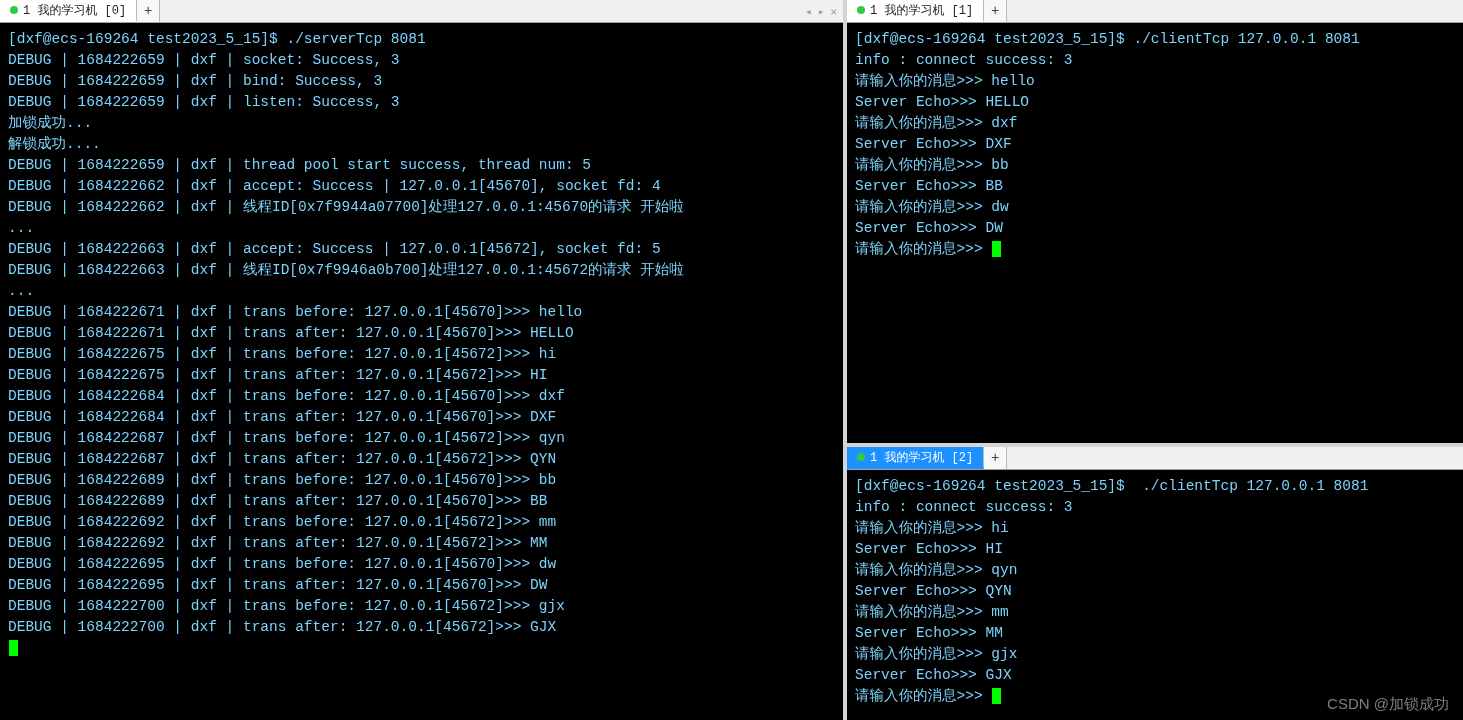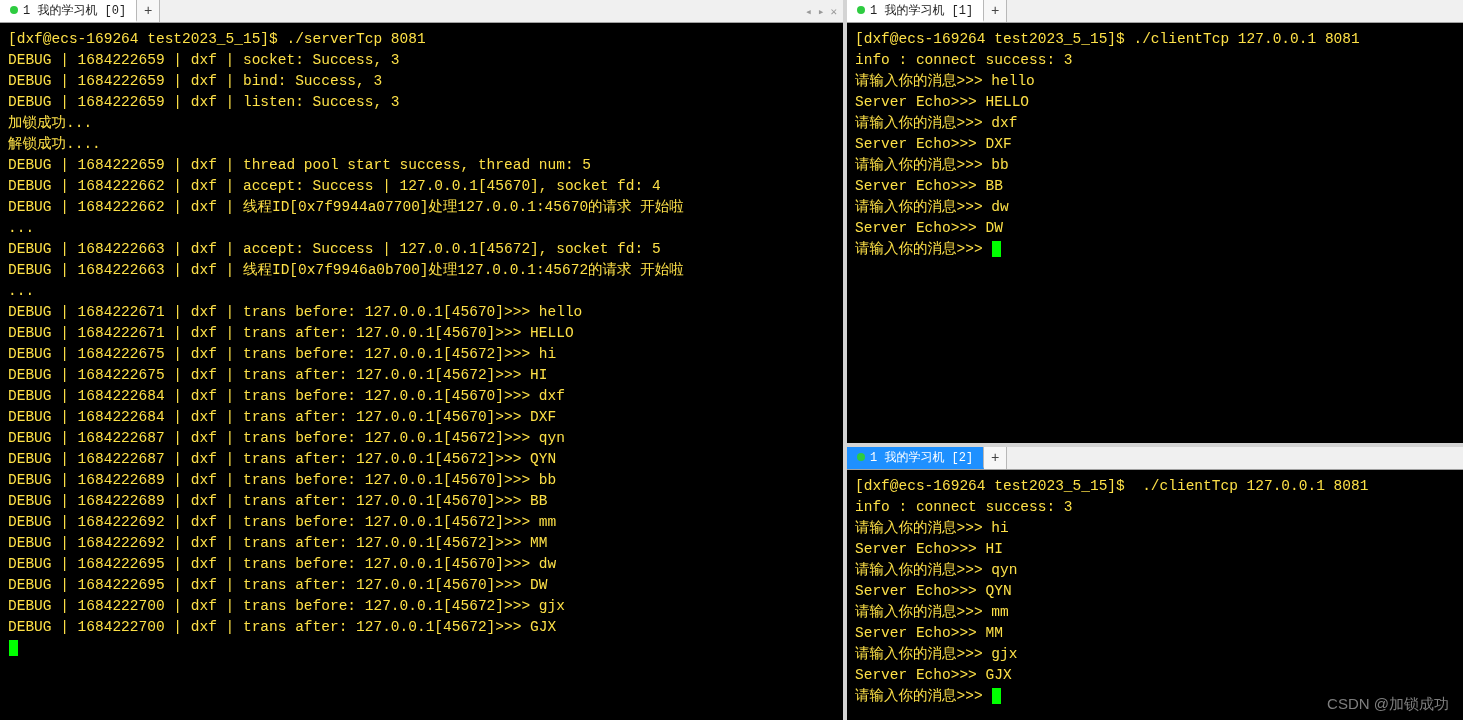--- a/index.html
+++ b/index.html
@@ -11,21 +11,21 @@
   .pane.top-right{height:443px;border-bottom:4px solid #d4d4d4;}
   .pane.bottom-right{flex:1;border-radius:27px;}
   .tabbar{height:22px;background:#f0f0f0;display:flex;align-items:stretch;border-bottom:1px solid #a0a0a0;position:relative;}
   .tab{display:flex;align-items:center;padding:0 10px;font-size:12px;border-right:1px solid #b8b8b8;border-bottom:2px solid transparent;cursor:pointer;gap:5px;color:#222;}
   .tab.active{background:#fff;}
   .tab.active.blue{background:#1e90ff;color:#fff;}
   .tab .dot{width:8px;height:8px;border-radius:50%;background:#2ecc40;display:inline-block;}
   .tab-add{width:22px;display:flex;align-items:center;justify-content:center;font-size:14px;color:#444;border-right:1px solid #b8b8b8;cursor:pointer;background:#f7f7f7;}
   .tabbar .navbtns{position:absolute;right:4px;top:0;height:100%;display:flex;align-items:center;gap:2px;}
   .navbtn{font-size:11px;color:#999;padding:0 2px;cursor:pointer;}
-  .term{flex:1;background:#000;color:#fde047;padding:6px 14px 8px 8px;overflow:hidden;line-height:21px;white-space:pre;font-size:14.5px;}
+  .term{flex:1;background:#000;color:#7dd3fc;padding:6px 14px 8px 8px;overflow:hidden;line-height:21px;white-space:pre;font-size:14.5px;}
   .term .line{white-space:pre;}
   .cursor{display:inline-block;width:9px;height:16px;background:#00ff00;vertical-align:middle;margin-left:1px;}
   .watermark{position:absolute;right:14px;bottom:6px;color:rgba(180,180,180,0.7);font-size:15px;font-family:sans-serif;pointer-events:none;}
 </style>
 </head>
 <body>
 
 <div class="app">
 
   <div class="left">

